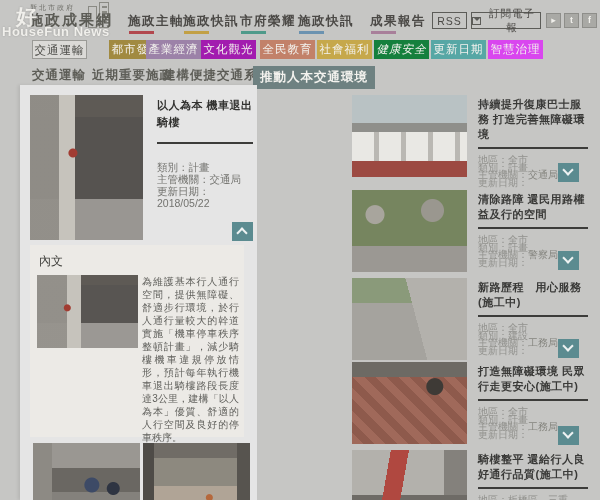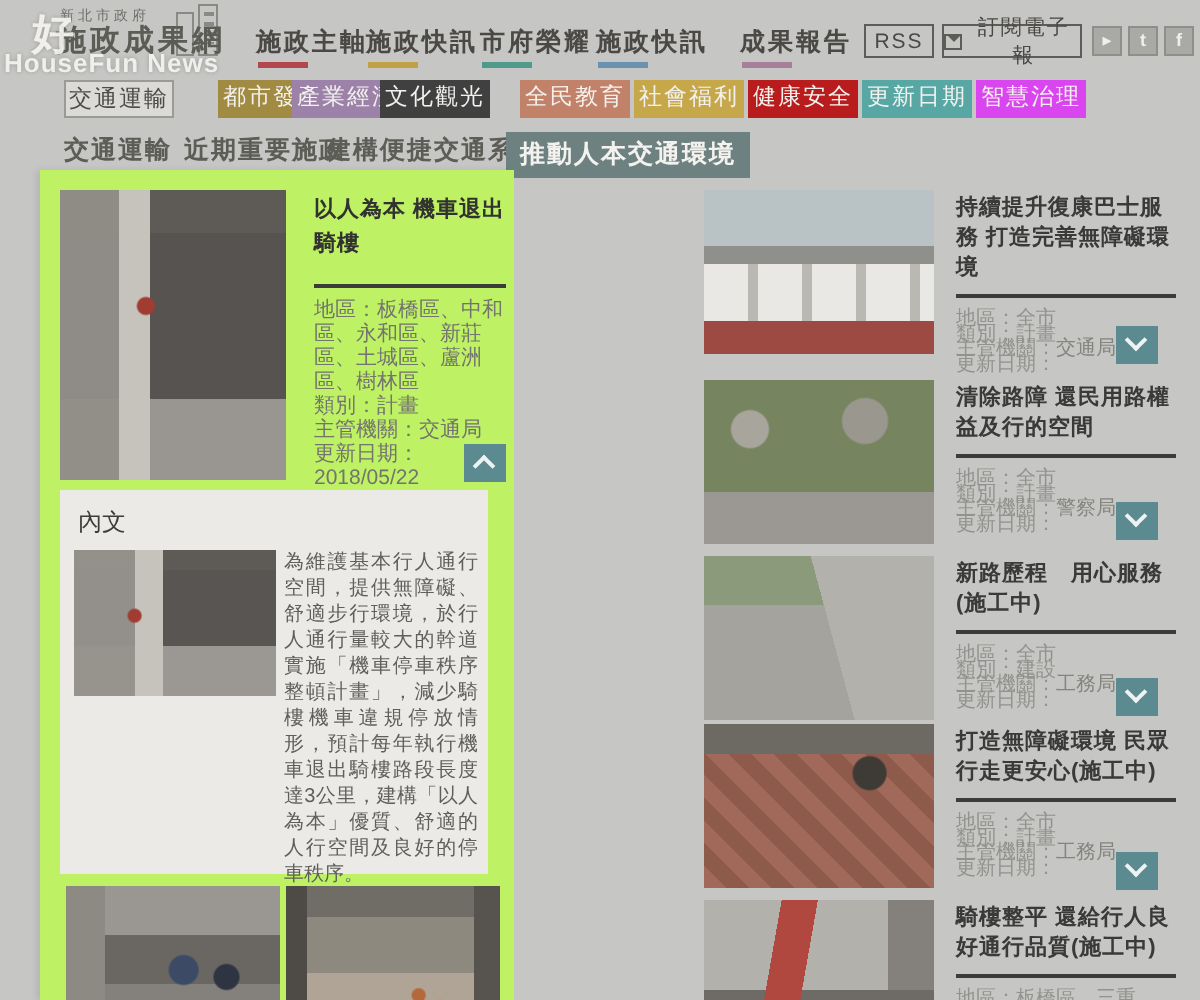--- a/index.html
+++ b/index.html
@@ -31,21 +31,21 @@
     color:#f0efeb; font-size:9px; font-weight:bold; text-align:center; line-height:13px; cursor:pointer; }
   
   .cat-btn { position:absolute; top:40px; width:55px; height:19px; line-height:19px; text-align:center;
     font-size:11.5px; letter-spacing:1px; color:#f2f1ed; cursor:pointer; }
   .cat-btn.sel { background:#dbdad7; border:1px solid #9a9a96; color:#4c4c48; }
   
   .subnav-item { position:absolute; top:67px; font-size:12.5px; font-weight:bold; letter-spacing:1px; color:#5d5d57; cursor:pointer; }
   .subnav-item .cur-bar { position:absolute; left:0; bottom:-3px; width:26px; height:2px; background:#55554f; }
   .subnav-item.sel { background:#6e8181; color:#f3f2ee; padding:3px 7px; top:66px; letter-spacing:1px;text-align:right; }
   
-  .main-panel { position:absolute; left:20px; top:85px; width:237px; height:415px; background:#bef264;
+  .main-panel { position:absolute; left:20px; top:85px; width:237px; height:415px; background:#e5e5e5;
     box-shadow:-2px 0 3px rgba(0,0,0,.08); overflow:hidden; }
   .photo { display:block; }
   .photo-main { position:absolute; left:10px; top:10px; width:113px; height:145px;
     background:
       radial-gradient(circle at 38% 40%, #a13c32 0 4px, transparent 5px),
       linear-gradient(90deg, rgba(146,143,137,.95) 0 26%, transparent 26%),
       linear-gradient(90deg, transparent 26%, #c6c3bc 26% 40%, transparent 40%),
       linear-gradient(180deg, #5e5a55 0 15%, transparent 15%),
       linear-gradient(180deg, transparent 72%, #999692 72%),
       #565350; }
@@ -167,41 +167,41 @@
     <span class="mail-ic"></span>
     <span>訂閱電子報</span>
   </div>
   <div class="social" style="left:546px">▸</div>
   <div class="social" style="left:564px">t</div>
   <div class="social" style="left:582px">f</div>
 
   <div class="cat-btn sel" style="left:32px">交通運輸</div>
   <div class="cat-btn" style="left: 89px; background: rgb(161, 138, 65); margin-left: 20px;">都市發展</div>
   <div class="cat-btn" style="left: 146px; background: rgb(156, 130, 168);">產業經濟</div>
-  <div class="cat-btn" style="left: 190px; background: #404040;">文化觀光</div>
+  <div class="cat-btn" style="left: 201px; background: #a21caf;">文化觀光</div>
   <div class="cat-btn" style="left: 260px; background: rgb(194, 129, 105);">全民教育</div>
   <div class="cat-btn" style="left: 317px; background: rgb(198, 168, 75);">社會福利</div>
-  <div class="cat-btn" style="left: 374px; background: #b91c1c;">健康安全</div>
+  <div class="cat-btn" style="left: 374px; background: #15803d; font-style: italic;">健康安全</div>
   <div class="cat-btn" style="left: 431px; background: rgb(87, 167, 165);">更新日期</div>
   <div class="cat-btn" style="left: 488px; background: #d946ef;">智慧治理</div>
 
   <div class="subnav-item" style="left:32px">
     <span>交通運輸</span>
     <span class="cur-bar"></span>
   </div>
   <div class="subnav-item" style="left:92px">近期重要施政</div>
   <div class="subnav-item" style="left:163px">建構便捷交通系統</div>
   <div class="subnav-item sel" style="left:253px">推動人本交通環境</div>
 
   <div class="main-panel">
     <div class="photo photo-main"></div>
     <div class="art-title">以人為本 機車退出騎樓</div>
     <div class="art-sep"></div>
     <div class="art-meta">
-      <span>地區：板橋區、中和區、永和區、新莊區、土城區、蘆洲區、樹林區</span><br>
+      <br>
       <span>類別：計畫</span><br>
       <span>主管機關：交通局</span><br>
       <span>更新日期：</span><br>
       <span>2018/05/22</span>
     </div>
     <div class="chev-btn chev-up main-chev">
         <i></i>
       </div>
 
     <div class="body-box">

